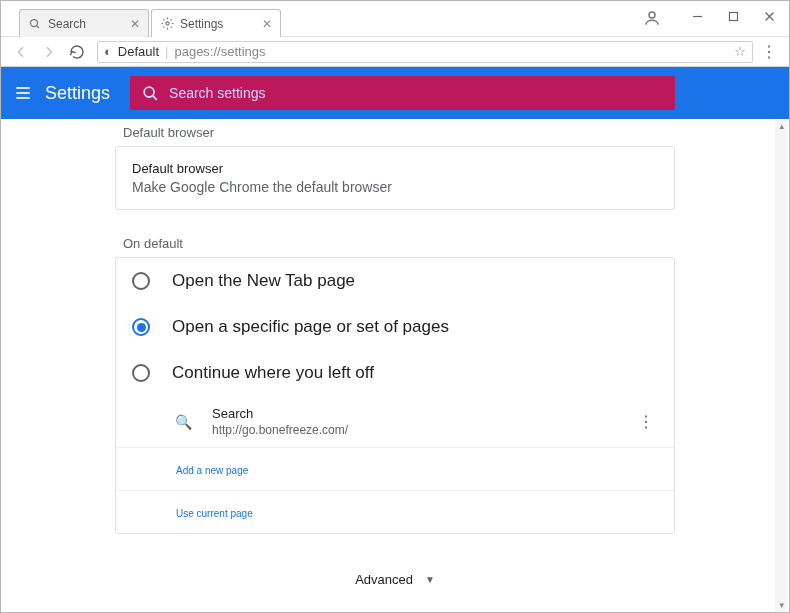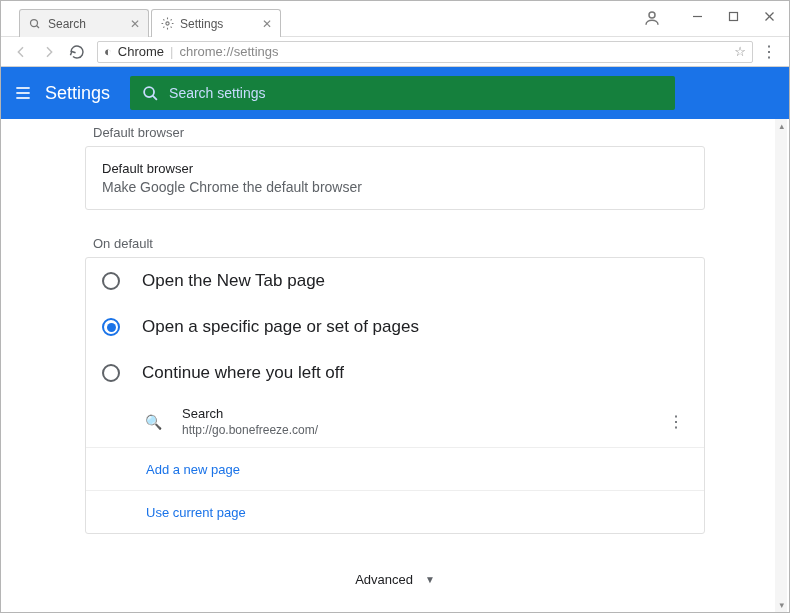--- a/index.html
+++ b/index.html
@@ -23,31 +23,31 @@
     .nav-btn.disabled { color: #c0c0c0; }
     .omnibox { flex: 1; height: 22px; border: 1px solid #d0d0d0; border-radius: 2px; display: flex; align-items: center; padding: 0 6px; font-size: 13px; margin-left: 4px; }
     .omnibox-origin { color: #333; }
     .omnibox-path { color: #888; }
     .star { margin-left: auto; color: #888; }
     .menu-dots { width: 24px; text-align: center; color: #5f6368; font-size: 16px; cursor: pointer; }
     
     .settings-header { height: 52px; background: #1a73e8; display: flex; align-items: center; padding: 0 12px; gap: 12px; }
     .hamburger { color: #fff; cursor: pointer; display:flex; }
     .settings-title { color: #fff; font-size: 18px; font-weight: 500; margin-right: 8px; }
-    .search-box { flex: 0 0 545px; height: 34px; background: #15803d; border-radius: 2px; display: flex; align-items: center; padding: 0 12px; gap: 10px; }
+    .search-box { flex: 0 0 545px; height: 34px; background: #be185d; border-radius: 2px; display: flex; align-items: center; padding: 0 12px; gap: 10px; }
     .search-box input { background: transparent; border: none; outline: none; color: #fff; font-size: 14px; flex: 1; }
     .search-box input::placeholder { color: #c8dcff; }
     .search-icon { color: #c8dcff; display:flex; }
     
     .content-area { flex: 1; background: #fff; overflow: hidden; position: relative; }
     .scroll-track { position: absolute; right: 2px; top: 0; bottom: 0; width: 12px; background: #f5f5f5; }
     .scroll-thumb-up { position: absolute; top: 2px; right: 3px; font-size: 9px; color: #888; }
     .scroll-thumb-dn { position: absolute; bottom: 2px; right: 3px; font-size: 9px; color: #888; }
     
-    .settings-body { width: 620px; margin: 0 auto; padding-top: 0; }
+    .settings-body { width: 560px; margin: 0 auto; padding-top: 0; }
     .section-label { font-size: 13px; color: #5f6368; padding: 6px 8px; }
     
     .card { border: 1px solid #e0e0e0; border-radius: 3px; background: #fff; margin-bottom: 20px; }
     .card-row { display: flex; align-items: center; padding: 14px 16px; }
     .card-title { font-size: 13px; color: #202124; margin-bottom: 3px; }
     .card-sub { font-size: 14px; color: #5f6368; }
     .make-default-btn { margin-left: auto; font-size: 12px; color: #5f6368; font-weight: 500; letter-spacing: 0.4px; padding: 6px 10px; cursor: pointer; }
     
     .radio-row { display: flex; align-items: center; padding: 13px 16px; font-size: 17px; color: #202124; border-bottom: none; }
     .radio-circle { width: 18px; height: 18px; border: 2px solid #5f6368; border-radius: 50%; margin-right: 22px; display: flex; align-items: center; justify-content: center; cursor: pointer; flex-shrink:0; }
@@ -55,21 +55,21 @@
     .radio-dot { width: 9px; height: 9px; background: #1a73e8; border-radius: 50%; }
     
     .page-entry { display: flex; align-items: center; padding: 10px 16px 10px 60px; }
     .page-favicon { width: 16px; height: 16px; margin-right: 20px; color: #888; display:flex; align-items:center; justify-content:center; font-size:14px; }
     .page-info { flex: 1; }
     .page-name { font-size: 13px; color: #202124; margin-bottom: 2px; }
     .page-url { font-size: 12px; color: #5f6368; }
     .page-menu { color: #5f6368; font-size: 16px; cursor: pointer; padding: 0 4px; }
     
     .link-row { padding: 12px 16px 12px 60px; border-top: 1px solid #eee; }
-    .link-row a { color: #1a73e8; font-size: 13px; text-decoration: none; cursor: pointer; }
+    .link-row a { color: #1a73e8; font-size: 10px; text-decoration: none; cursor: pointer; }
     
     .advanced { text-align: left; padding: 18px 0; font-size: 13px; color: #202124; cursor: pointer; display:flex; align-items:center; justify-content:center; gap:12px; }
     .chevron-down { font-size: 10px; color: #5f6368; }
   </style>
 </head>
 <body>
 
 <div class="window-frame">
 
   <div class="titlebar">
@@ -133,23 +133,23 @@
         </svg>
     </div>
     <div class="nav-btn">
       <svg width="16" height="16" viewBox="0 0 24 24" fill="none" stroke="currentColor" stroke-width="2.2">
           <path d="M3 12a9 9 0 1 1 3 6.7"></path>
           <polyline points="3 18 3 12 9 12" transform="rotate(20 6 15)"></polyline>
         </svg>
     </div>
     <div class="omnibox">
       <span style="color:#666;margin-right:6px;">◐</span>
-      <span class="omnibox-origin">Chrome</span>
+      <span class="omnibox-origin">Default</span>
       <span style="color:#ccc;margin:0 6px;">|</span>
-      <span class="omnibox-path">chrome://</span>
+      <span class="omnibox-path">pages://</span>
         <span class="omnibox-path">settings</span>
       <span class="star">☆</span>
     </div>
     <div class="menu-dots">⋮</div>
   </div>
 
   <div class="settings-header">
     <span class="hamburger">
       <svg width="20" height="20" viewBox="0 0 24 24" stroke="#fff" stroke-width="2">
           <line x1="4" y1="6" x2="20" y2="6"></line>

